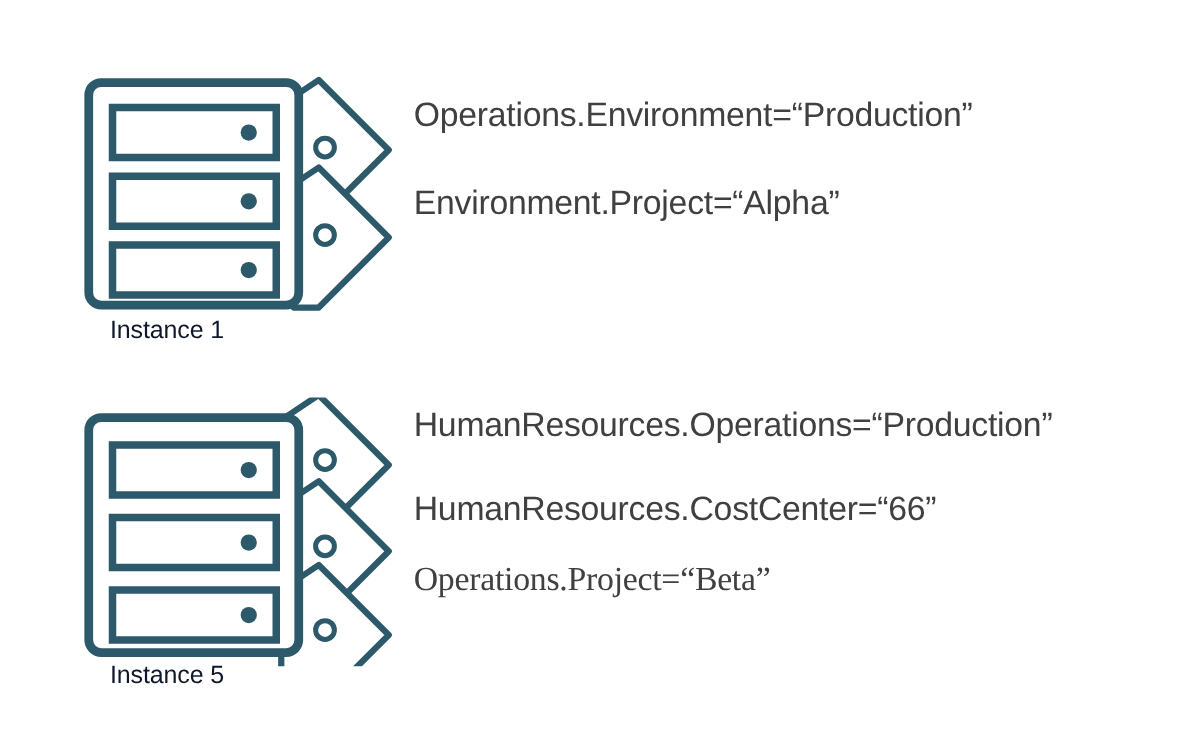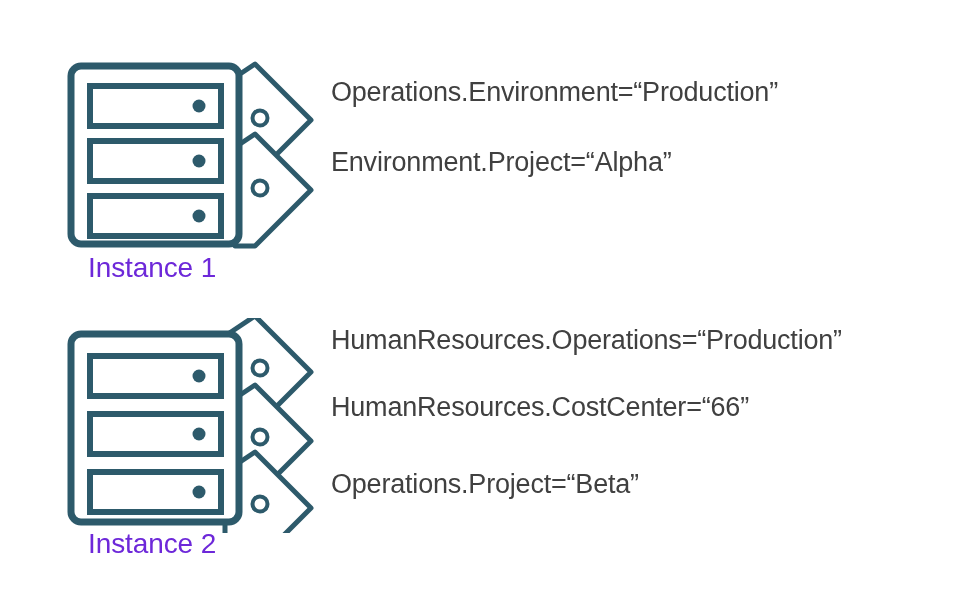--- a/index.html
+++ b/index.html
@@ -23,23 +23,23 @@
     top: 0;
   }
   .server-art {
     position: absolute;
     left: 0;
     top: 0;
   }
   .instance-caption {
     position: absolute;
     font-family: "Liberation Sans", sans-serif;
-    font-size: 28px;
+    font-size: 20px;
     line-height: 1;
-    color: #6d28d9;
+    color: #0f172a;
     white-space: nowrap;
     letter-spacing: -0.1px;
     text-align: right;
   }
   .tag-label {
     position: absolute;
     font-family: "Liberation Sans", sans-serif;
     font-size: 27px;
     line-height: 1;
     color: #404040;
@@ -121,22 +121,22 @@
         <rect x="30" y="96" width="131" height="40" fill="#ffffff" stroke="#2d5a6b" stroke-width="6"></rect>
         <circle cx="139" cy="116" r="6.5" fill="#2d5a6b"></circle>
       </g>
 
       <g>
         <rect x="30" y="154" width="131" height="40" fill="#ffffff" stroke="#2d5a6b" stroke-width="6"></rect>
         <circle cx="139" cy="174" r="6.5" fill="#2d5a6b"></circle>
       </g>
     </svg>
 
-    <div class="instance-caption" style="left:88px; top:530px;">Instance 2</div>
+    <div class="instance-caption" style="left:88px; top:530px;">Instance 5</div>
 
     <div class="tag-label" style="left:331px; top:327px;">HumanResources.Operations=“Production”</div>
 
     <div class="tag-label" style="left:331px; top:394px;">HumanResources.CostCenter=“66”</div>
 
-    <div class="tag-label" style="left:331px; top:471px;">Operations.Project=“Beta”</div>
+    <div class="tag-label" style="left:331px; top:450px;font-family:Liberation Serif, serif;">Operations.Project=“Beta”</div>
   </div>
 
 </div>
 
 </body></html>

